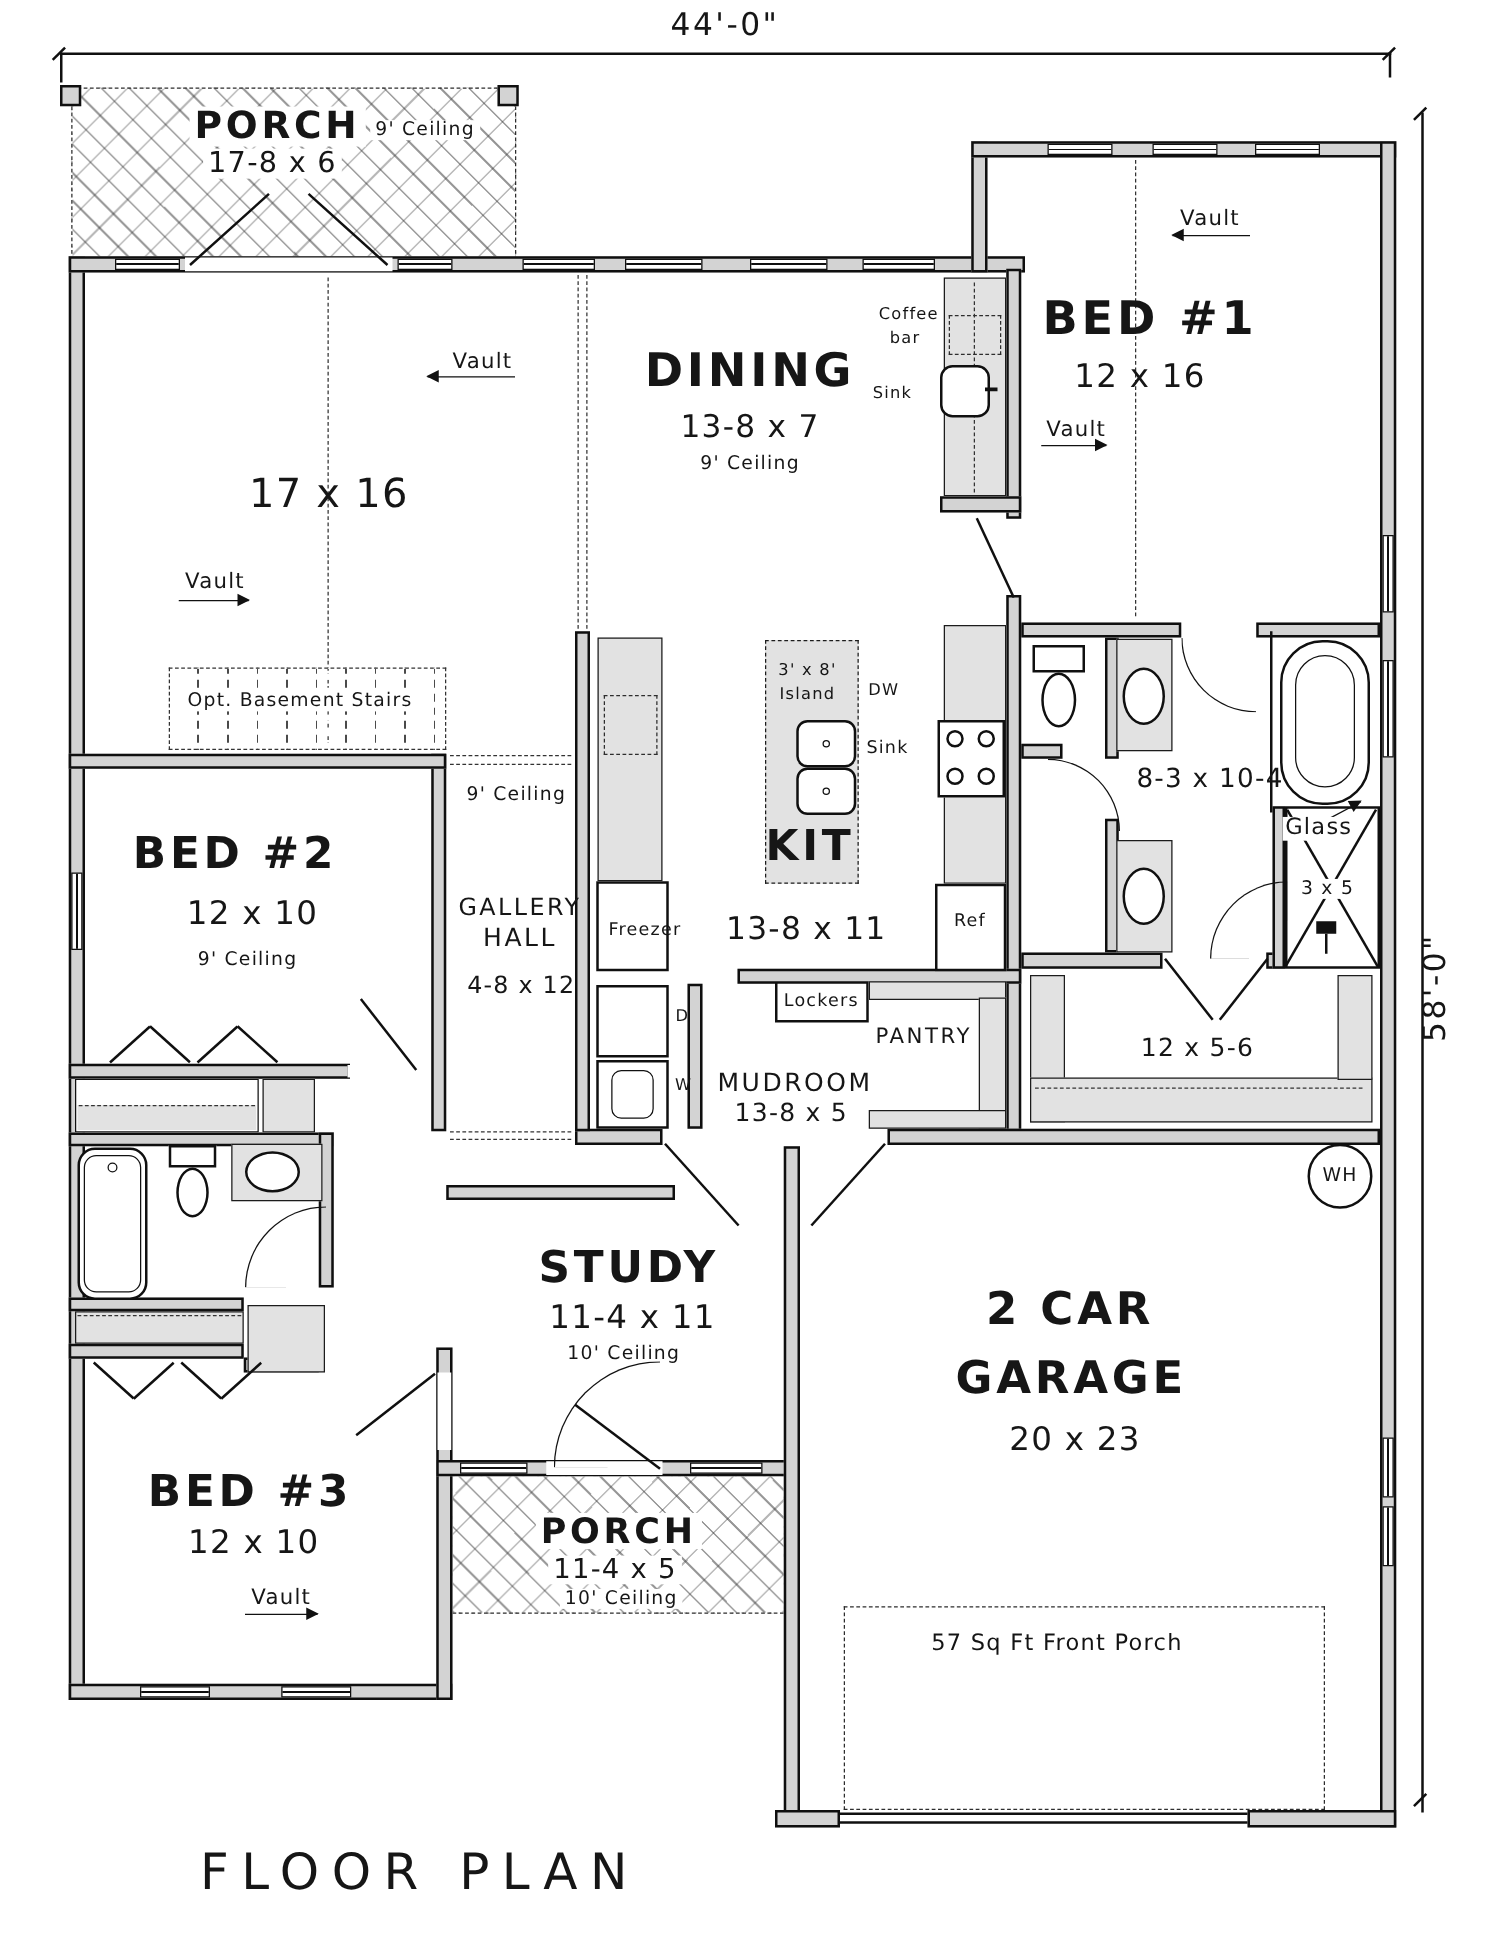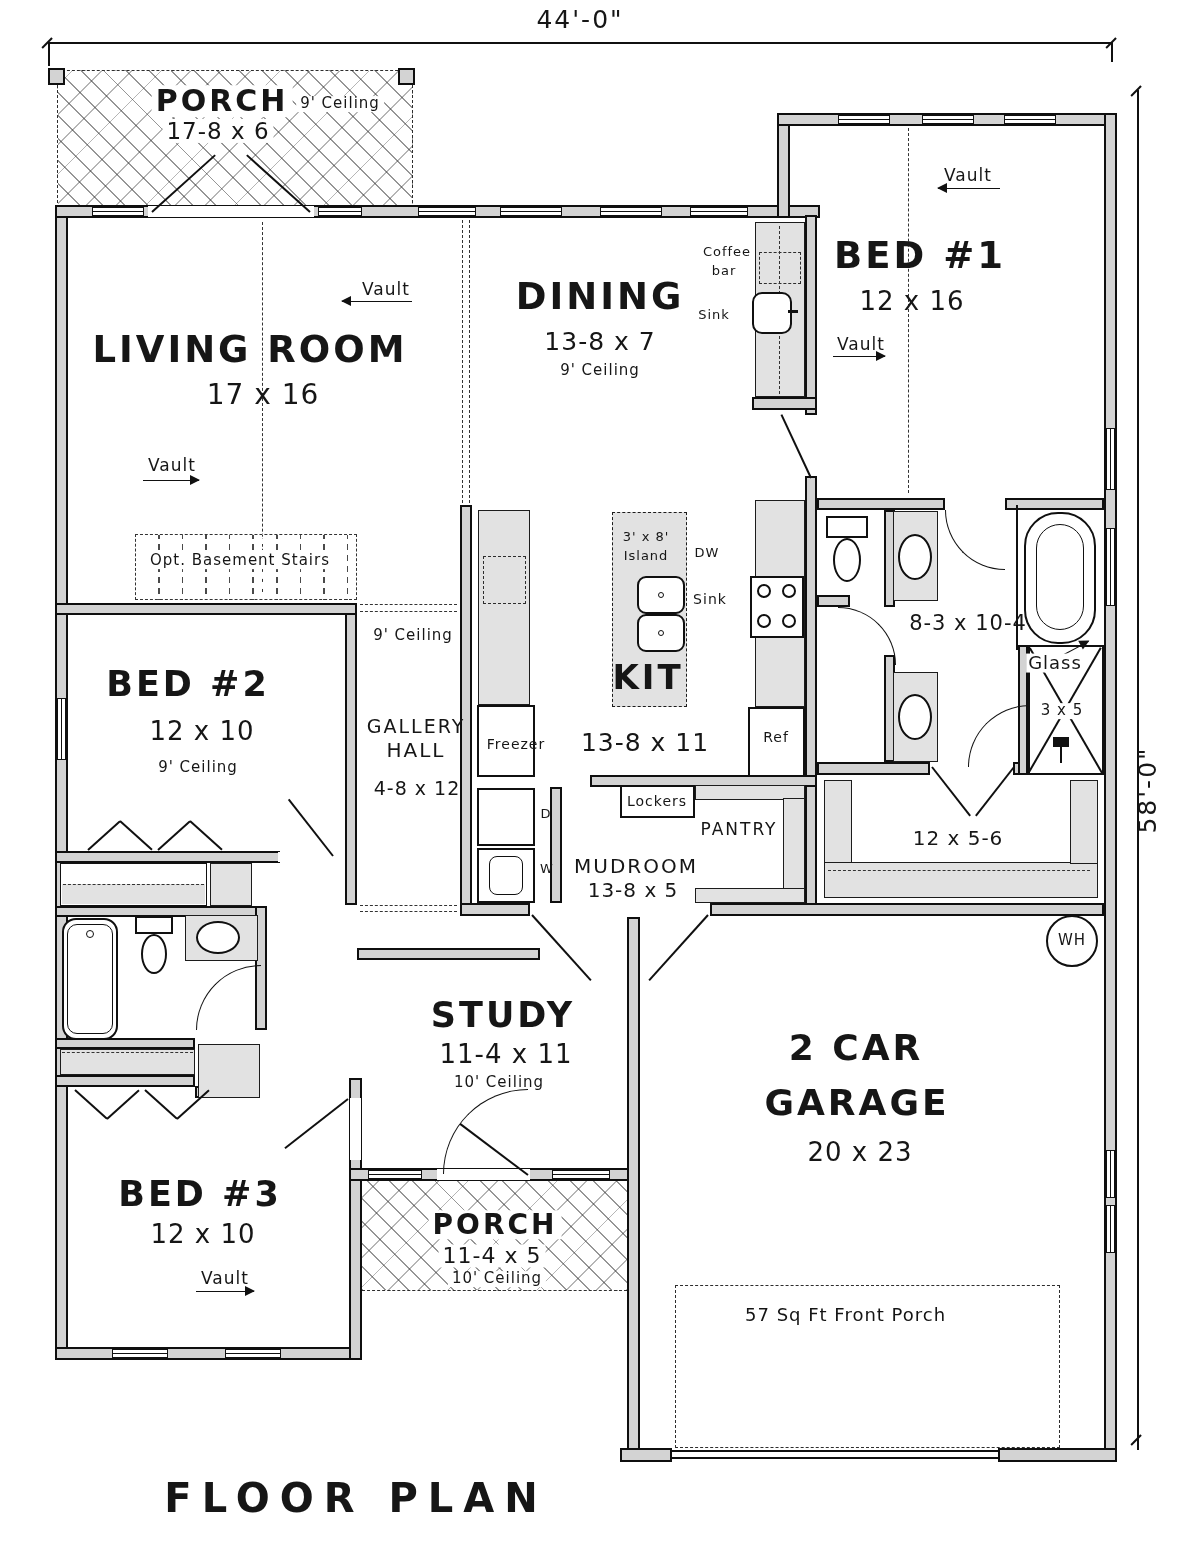--- a/index.html
+++ b/index.html
@@ -234,22 +234,21 @@
   <div class="arrow l" style="left:342px;top:301px;width:70px"></div>
   <div class="arrow r" style="left:143px;top:480px;width:56px"></div>
   <div class="arrow l" style="left:938px;top:188px;width:62px"></div>
   <div class="arrow r" style="left:833px;top:356px;width:52px"></div>
   <div class="arrow r" style="left:196px;top:1291px;width:58px"></div>
 
   <div class="t room wbg" style="left:222px;top:101px;font-size:30px">PORCH</div>
   <div class="t wbg" style="left:218px;top:131px;font-size:23px">17-8 x 6</div>
   <div class="t wbg" style="left:340px;top:104px;font-size:15px">9' Ceiling</div>
 
-  <div class="t room" style="left:250px;top:350px;font-size:37px">LIVING ROOM</div>
-  <div class="t" style="left:263px;top:395px;font-size:28px">17 x 16</div>
+  <div class="t" style="left:263px;top:395px;font-size:32px">17 x 16</div>
   <div class="t" style="left:386px;top:290px;font-size:17px">Vault</div>
   <div class="t" style="left:172px;top:466px;font-size:17px">Vault</div>
 
   <div class="t room" style="left:600px;top:297px;font-size:37px">DINING</div>
   <div class="t" style="left:600px;top:342px;font-size:25px">13-8 x 7</div>
   <div class="t" style="left:600px;top:371px;font-size:15px">9' Ceiling</div>
 
   <div class="t" style="left:727px;top:252px;font-size:13px">Coffee</div>
   <div class="t" style="left:724px;top:271px;font-size:13px">bar</div>
   <div class="t" style="left:714px;top:315px;font-size:13px">Sink</div>
@@ -299,14 +298,14 @@
   <div class="t" style="left:225px;top:1279px;font-size:17px">Vault</div>
 
   <div class="t room wbg" style="left:495px;top:1225px;font-size:28px">PORCH</div>
   <div class="t wbg" style="left:492px;top:1256px;font-size:22px">11-4 x 5</div>
   <div class="t wbg" style="left:497px;top:1279px;font-size:15px">10' Ceiling</div>
 
   <div class="t room" style="left:856px;top:1048px;font-size:36px">2 CAR</div>
   <div class="t room" style="left:857px;top:1103px;font-size:36px">GARAGE</div>
   <div class="t" style="left:860px;top:1153px;font-size:26px">20 x 23</div>
 
-  <div class="t" style="left:356px;top:1498px;font-size:40px;letter-spacing:10px;font-weight:700">FLOOR PLAN</div>
+  <div class="t" style="left:336px;top:1498px;font-size:40px;letter-spacing:10px;font-weight:400">FLOOR PLAN</div>
 </div>
 
 </body></html>

